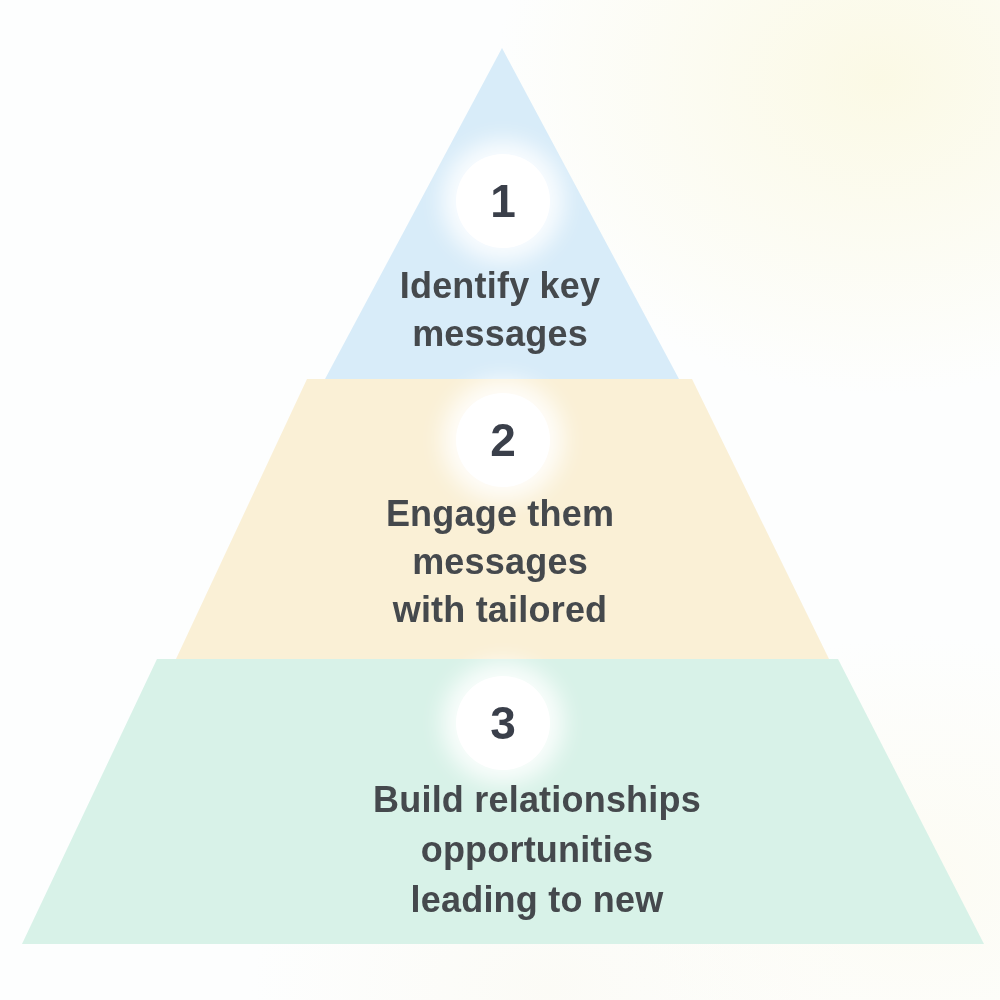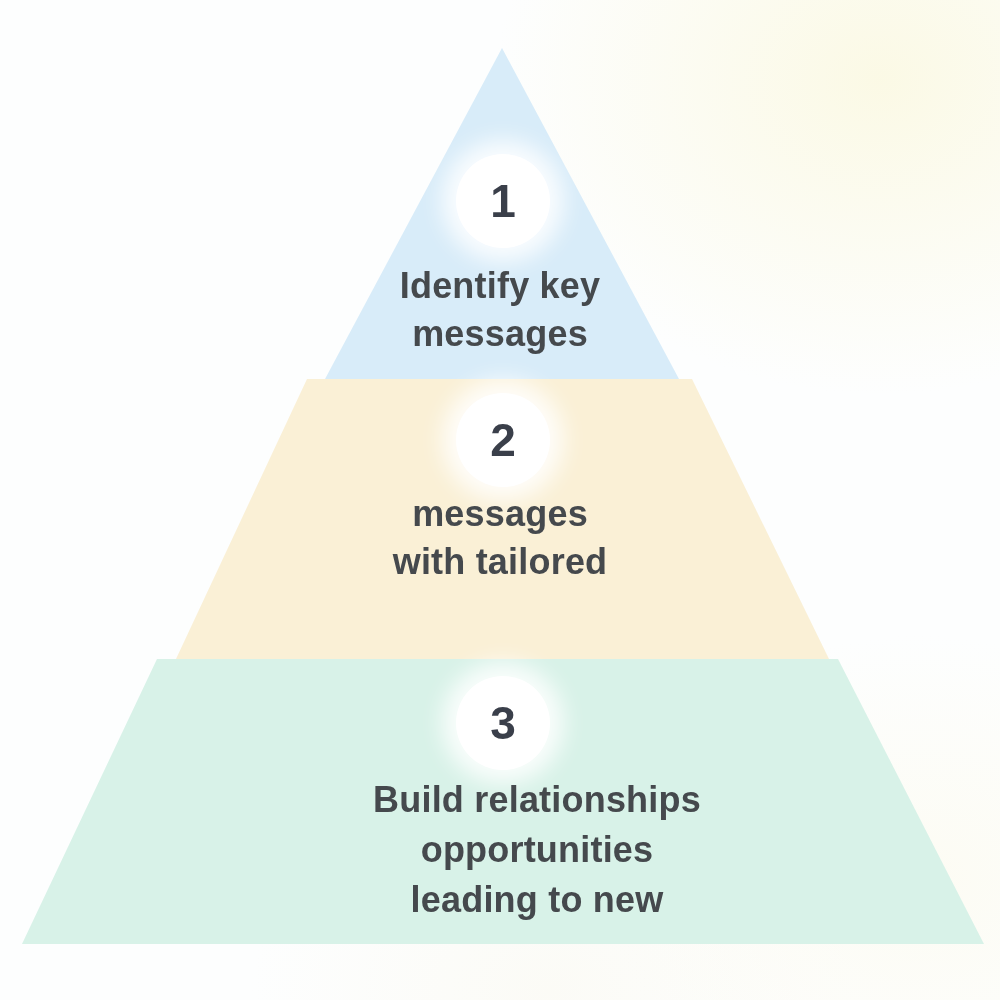--- a/index.html
+++ b/index.html
@@ -86,20 +86,21 @@
   </div>
   <div class="tier-label l1" style="color: rgb(69, 73, 77);">
     <div>Identify key</div>
     <div>messages</div>
   </div>
 
   <div class="num-circle c2">
     <span class="num" style="color: rgb(58, 63, 74);">2</span>
   </div>
   <div class="tier-label l2" style="color: rgb(69, 73, 77);">
+    <div>Engage them</div>
     <div>messages</div>
     <div>with tailored</div>
   </div>
 
   <div class="num-circle c3">
     <span class="num" style="color: rgb(58, 63, 74);">3</span>
   </div>
   <div class="tier-label l3" style="color: rgb(69, 73, 77); padding-left: 37px;">
     <div>Build relationships</div>
     <div>opportunities</div>

